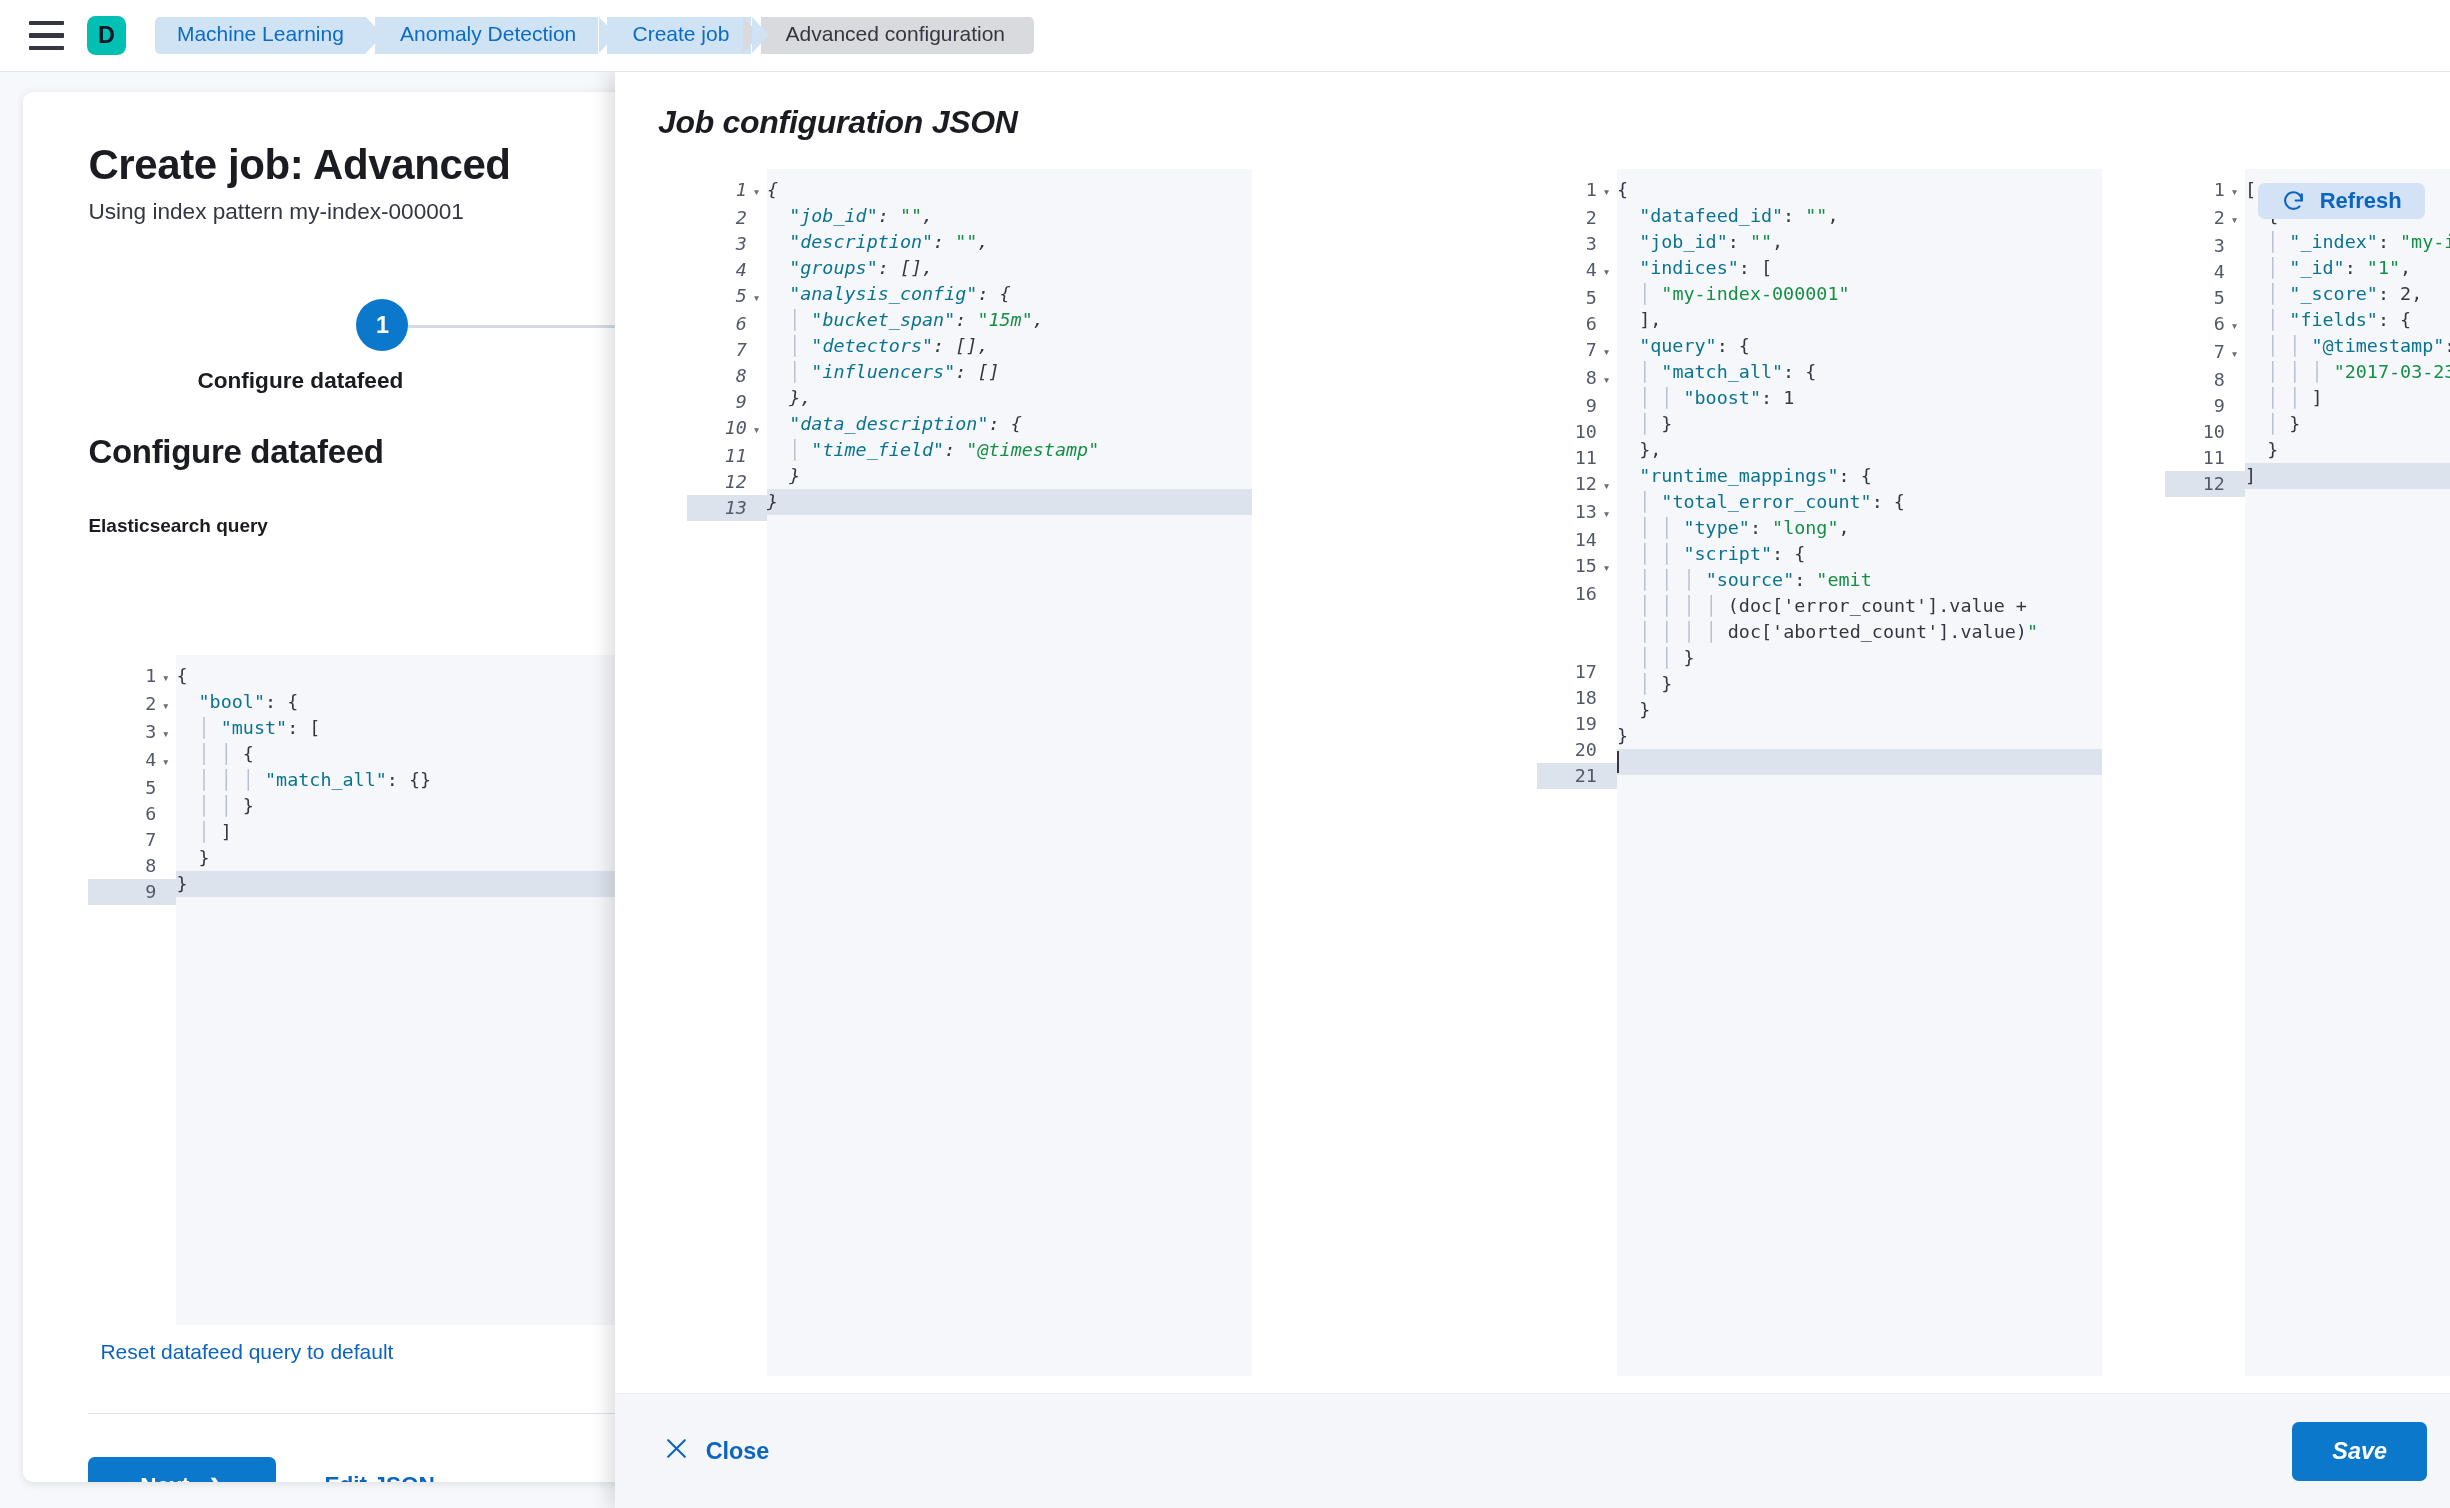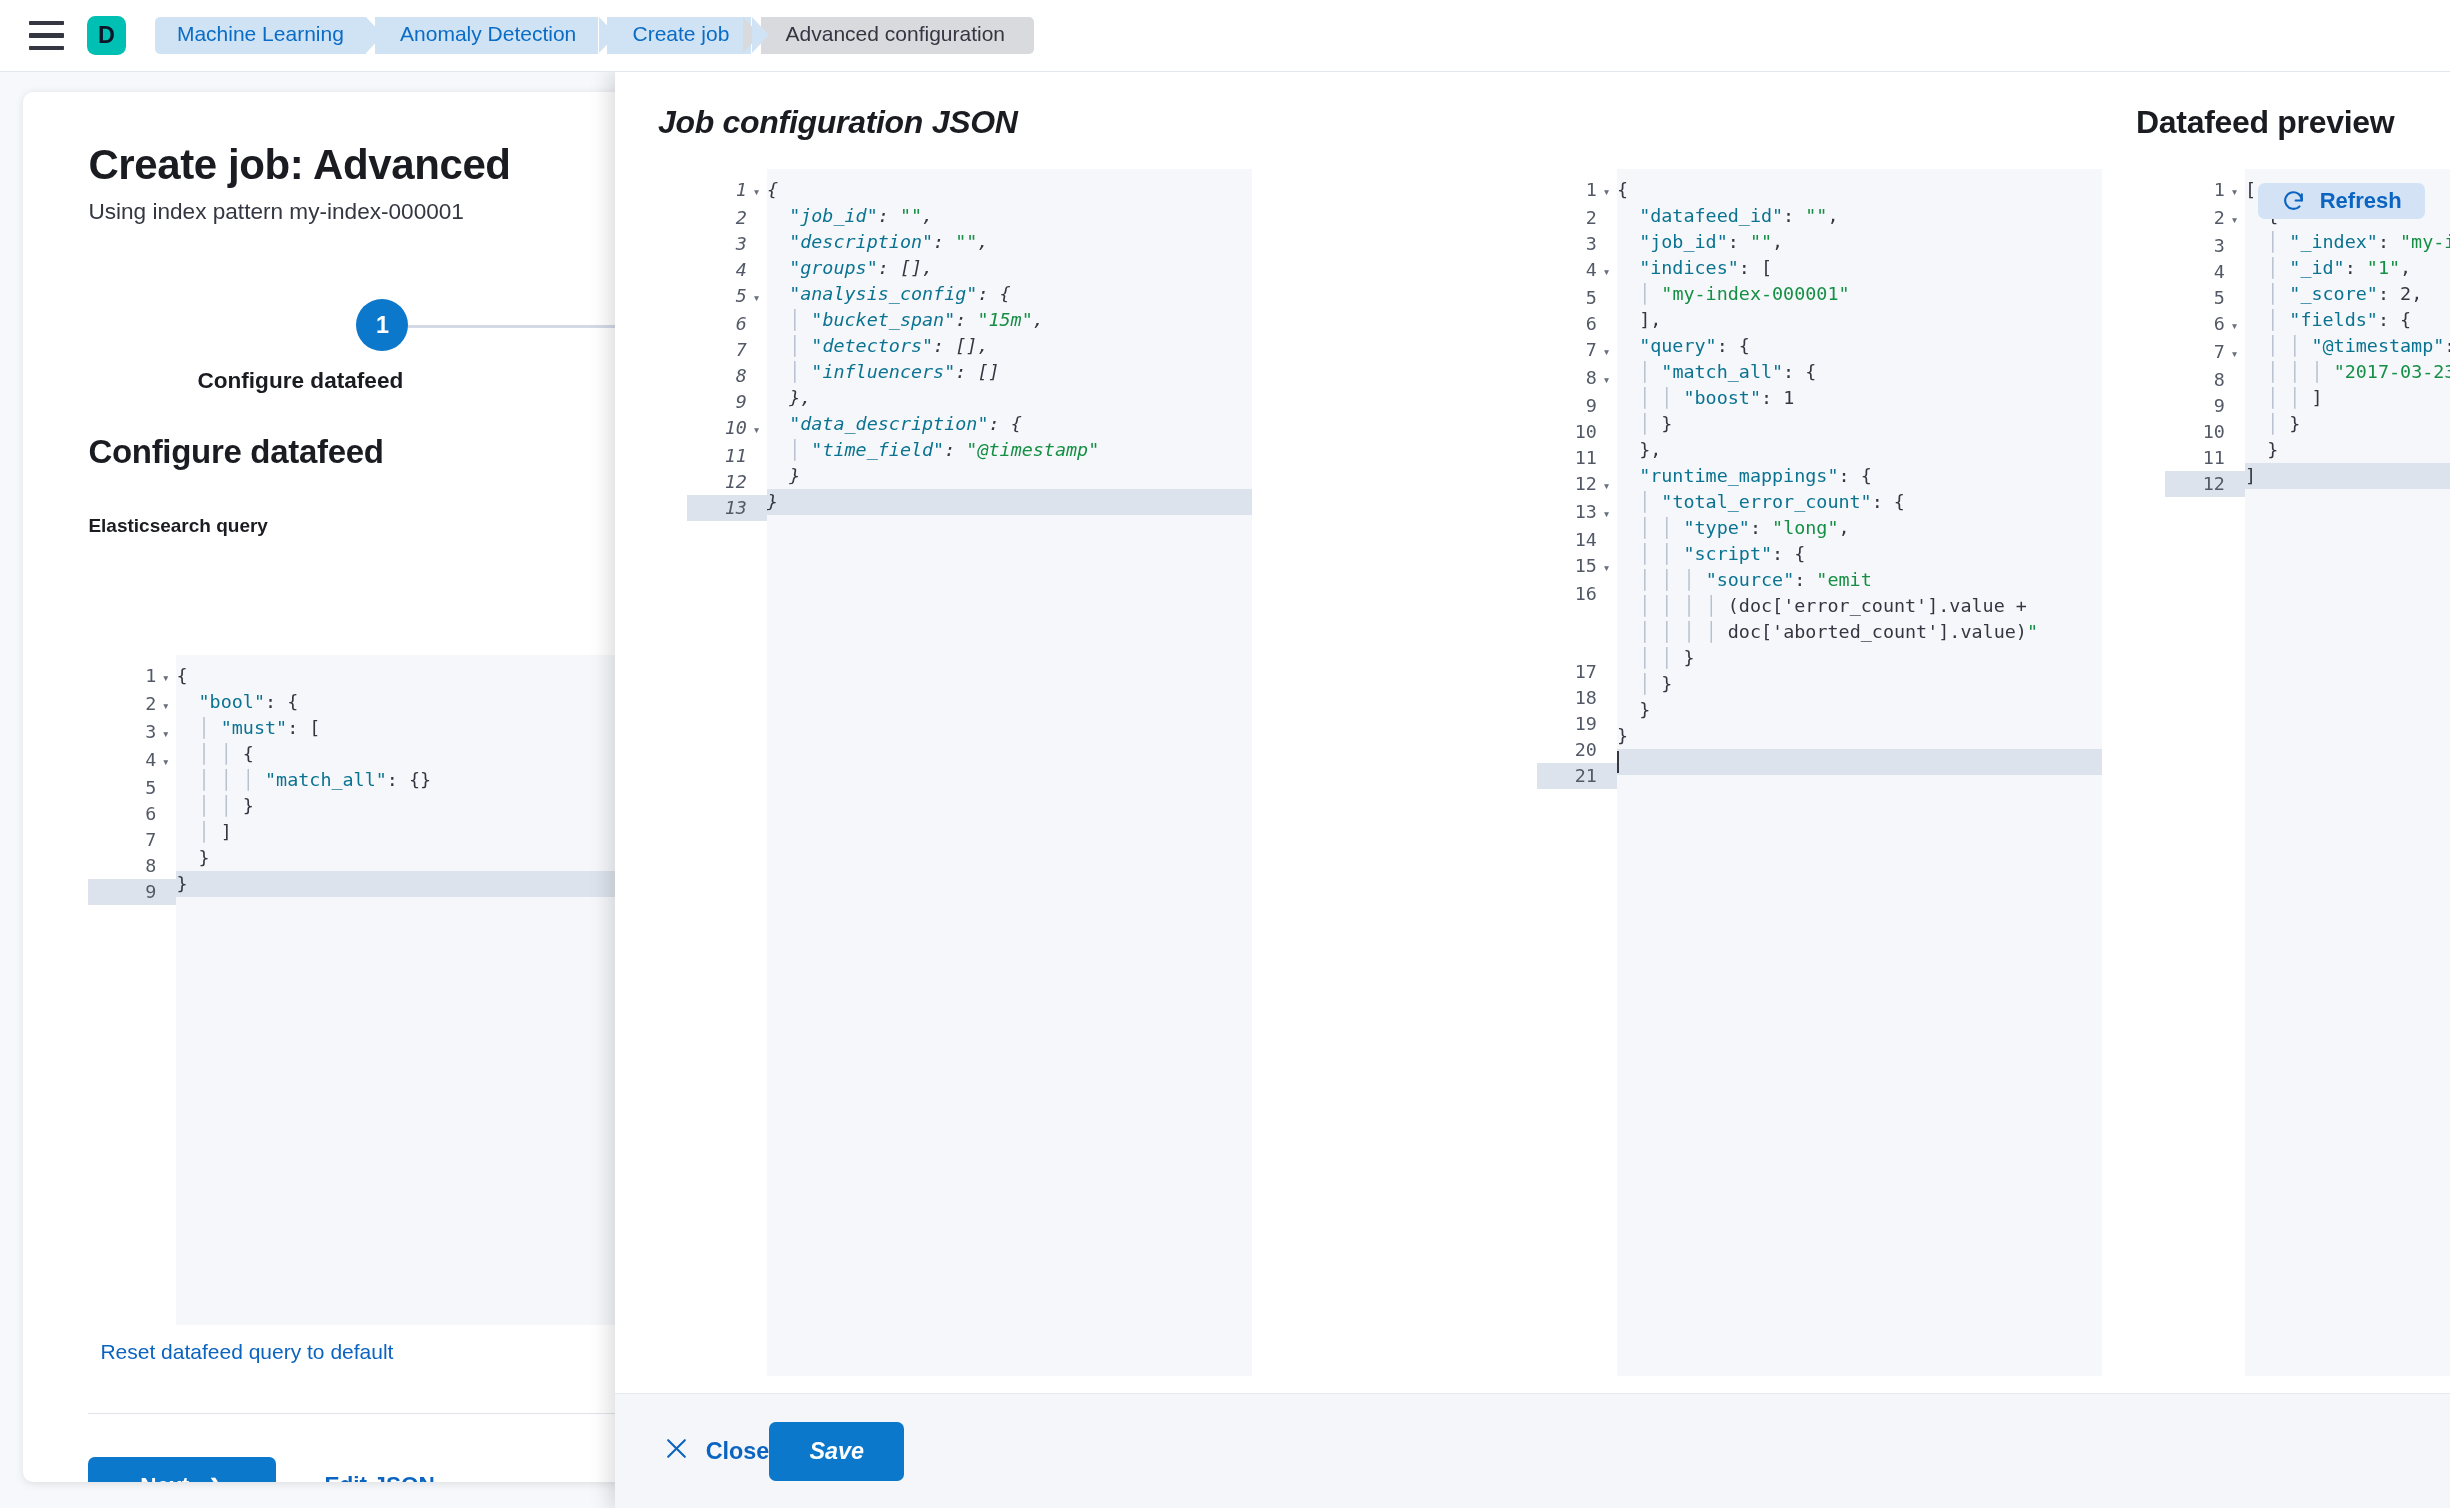--- a/index.html
+++ b/index.html
@@ -144,22 +144,22 @@
     background: #d3e3f5; color: #0b64c0; border: none; border-radius: 6.7px;
     font-size: 22px; font-weight: bold; padding: 0 23.4px;
     display: flex; align-items: center; gap: 13.4px; cursor: pointer;
     font-family: "Liberation Sans", sans-serif; z-index: 5;
   }
   .refresh-btn svg { display: block; }
 
   .flyout-footer {
     flex: 0 0 auto; height: 116px; background: #f4f6fa;
     border-top: 0.8px solid #e6e9f0;
-    display: flex; align-items: center; justify-content: flex-start;
-    padding: 0 49px 0 49px;
+    display: flex; align-items: center; justify-content: space-between;
+    padding: 0 23px 0 49px;
   }
   .close-btn {
     display: flex; align-items: center; gap: 16.7px; color: #0b64c0;
     font-size: 23.4px; font-weight: bold; background: none; border: none; cursor: pointer;
     font-family: "Liberation Sans", sans-serif;
   }
   .btn-save {
     background: #0b78cb; color: #fff; border: none; border-radius: 6.7px;
     height: 59px; padding: 0 40px; font-size: 23.4px; font-weight: bold; cursor: pointer;
     font-family: "Liberation Sans", sans-serif;
@@ -280,21 +280,20 @@
               <div class="ln">18<span class="fold"></span></div>
               <div class="ln">19<span class="fold"></span></div>
               <div class="ln">20<span class="fold"></span></div>
               <div class="ln cur">21<span class="fold"></span></div>
             </div>
           <div class="code"><div class="row"><span class="p">{</span></div><div class="row">  <span class="k">"datafeed_id"</span><span class="p">:</span><span class="p"> </span><span class="s">""</span><span class="p">,</span></div><div class="row">  <span class="k">"job_id"</span><span class="p">:</span><span class="p"> </span><span class="s">""</span><span class="p">,</span></div><div class="row">  <span class="k">"indices"</span><span class="p">:</span><span class="p"> </span><span class="p">[</span></div><div class="row">  <span class="ig">│</span> <span class="s">"my-index-000001"</span></div><div class="row">  <span class="p">]</span><span class="p">,</span></div><div class="row">  <span class="k">"query"</span><span class="p">:</span><span class="p"> </span><span class="p">{</span></div><div class="row">  <span class="ig">│</span> <span class="k">"match_all"</span><span class="p">:</span><span class="p"> </span><span class="p">{</span></div><div class="row">  <span class="ig">│</span> <span class="ig">│</span> <span class="k">"boost"</span><span class="p">:</span><span class="p"> </span><span class="n">1</span></div><div class="row">  <span class="ig">│</span> <span class="p">}</span></div><div class="row">  <span class="p">}</span><span class="p">,</span></div><div class="row">  <span class="k">"runtime_mappings"</span><span class="p">:</span><span class="p"> </span><span class="p">{</span></div><div class="row">  <span class="ig">│</span> <span class="k">"total_error_count"</span><span class="p">:</span><span class="p"> </span><span class="p">{</span></div><div class="row">  <span class="ig">│</span> <span class="ig">│</span> <span class="k">"type"</span><span class="p">:</span><span class="p"> </span><span class="s">"long"</span><span class="p">,</span></div><div class="row">  <span class="ig">│</span> <span class="ig">│</span> <span class="k">"script"</span><span class="p">:</span><span class="p"> </span><span class="p">{</span></div><div class="row">  <span class="ig">│</span> <span class="ig">│</span> <span class="ig">│</span> <span class="k">"source"</span><span class="p">:</span><span class="p"> </span><span class="s">"emit</span></div><div class="row">  <span class="ig">│</span> <span class="ig">│</span> <span class="ig">│</span> <span class="ig">│</span> <span class="p">(</span><span class="p">d</span><span class="p">o</span><span class="p">c</span><span class="p">[</span><span class="p">'</span><span class="p">e</span><span class="p">r</span><span class="p">r</span><span class="p">o</span><span class="p">r</span><span class="p">_</span><span class="p">c</span><span class="p">o</span><span class="p">u</span><span class="p">n</span><span class="p">t</span><span class="p">'</span><span class="p">]</span><span class="p">.</span><span class="p">v</span><span class="p">a</span><span class="p">l</span><span class="p">u</span><span class="p">e</span><span class="p"> </span><span class="p">+</span></div><div class="row">  <span class="ig">│</span> <span class="ig">│</span> <span class="ig">│</span> <span class="ig">│</span> <span class="p">d</span><span class="p">o</span><span class="p">c</span><span class="p">[</span><span class="p">'</span><span class="p">a</span><span class="p">b</span><span class="p">o</span><span class="p">r</span><span class="p">t</span><span class="p">e</span><span class="p">d</span><span class="p">_</span><span class="p">c</span><span class="p">o</span><span class="p">u</span><span class="p">n</span><span class="p">t</span><span class="p">'</span><span class="p">]</span><span class="p">.</span><span class="p">v</span><span class="p">a</span><span class="p">l</span><span class="p">u</span><span class="p">e</span><span class="p">)</span><span class="s">"</span></div><div class="row">  <span class="ig">│</span> <span class="ig">│</span> <span class="p">}</span></div><div class="row">  <span class="ig">│</span> <span class="p">}</span></div><div class="row">  <span class="p">}</span></div><div class="row"><span class="p">}</span></div><div class="row cur"><span class="cursor-bar"></span></div></div>
         </div>
       </div>
 
       <div class="fpanel" id="panel-prev">
-        <div class="fpanel-title">Datafeed preview</div>
         <div class="editor">
           <div class="gutter">
               <div class="ln">1<span class="fold">▾</span></div>
               <div class="ln">2<span class="fold">▾</span></div>
               <div class="ln">3<span class="fold"></span></div>
               <div class="ln">4<span class="fold"></span></div>
               <div class="ln">5<span class="fold"></span></div>
               <div class="ln">6<span class="fold">▾</span></div>
               <div class="ln">7<span class="fold">▾</span></div>
               <div class="ln">8<span class="fold"></span></div>

